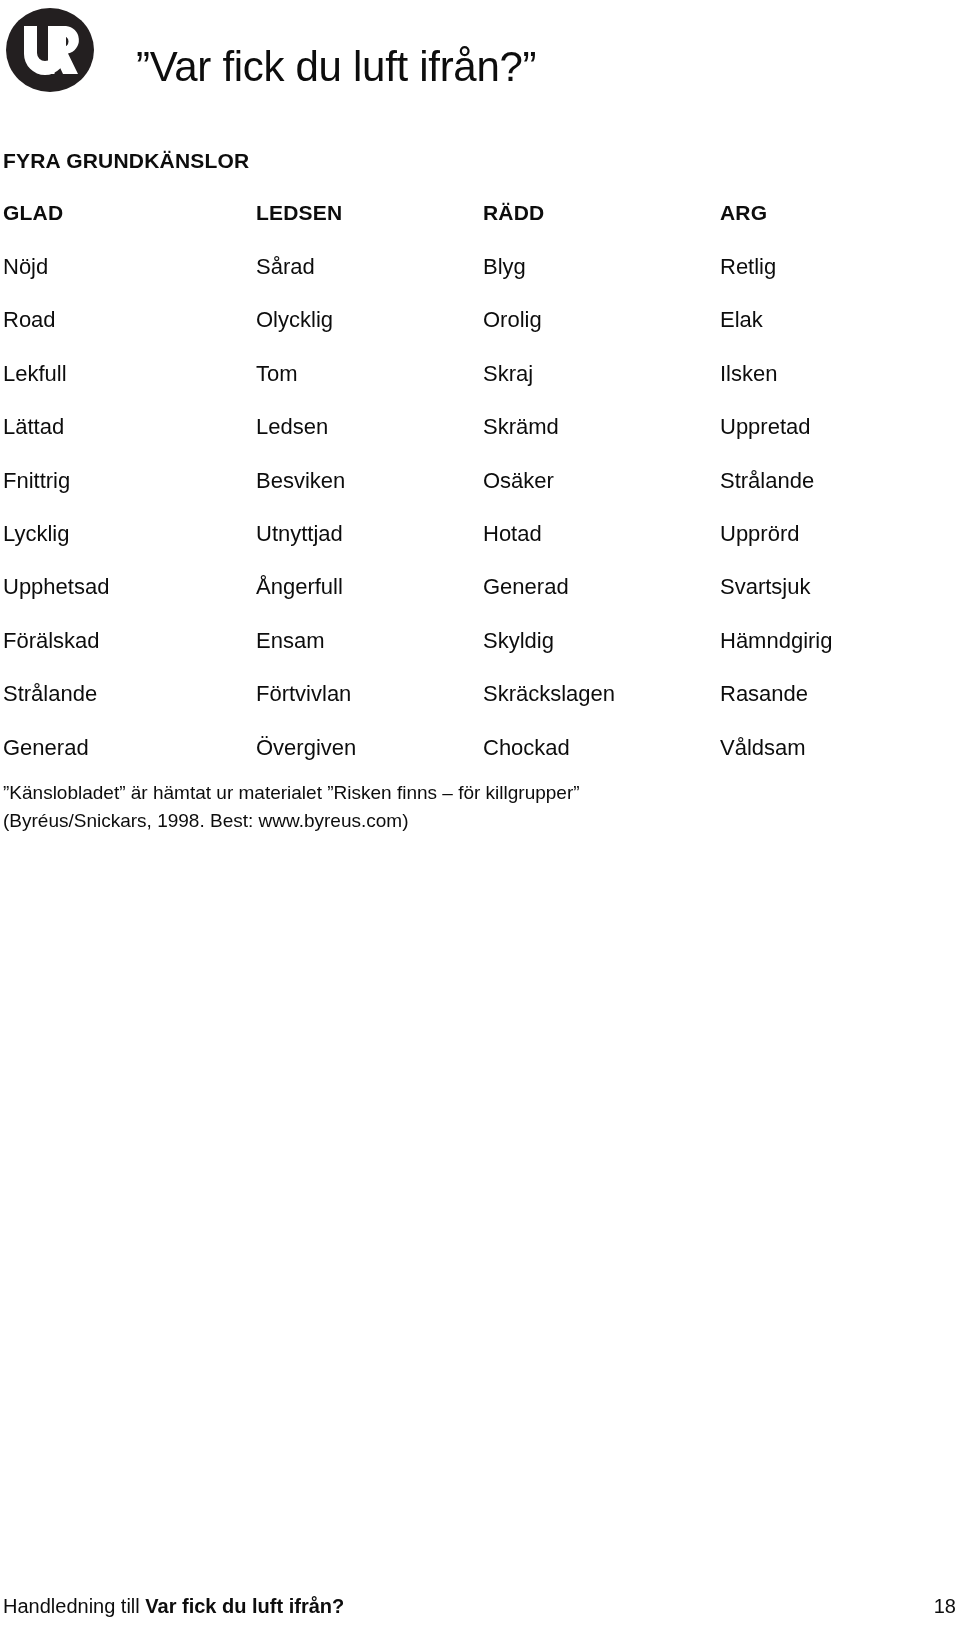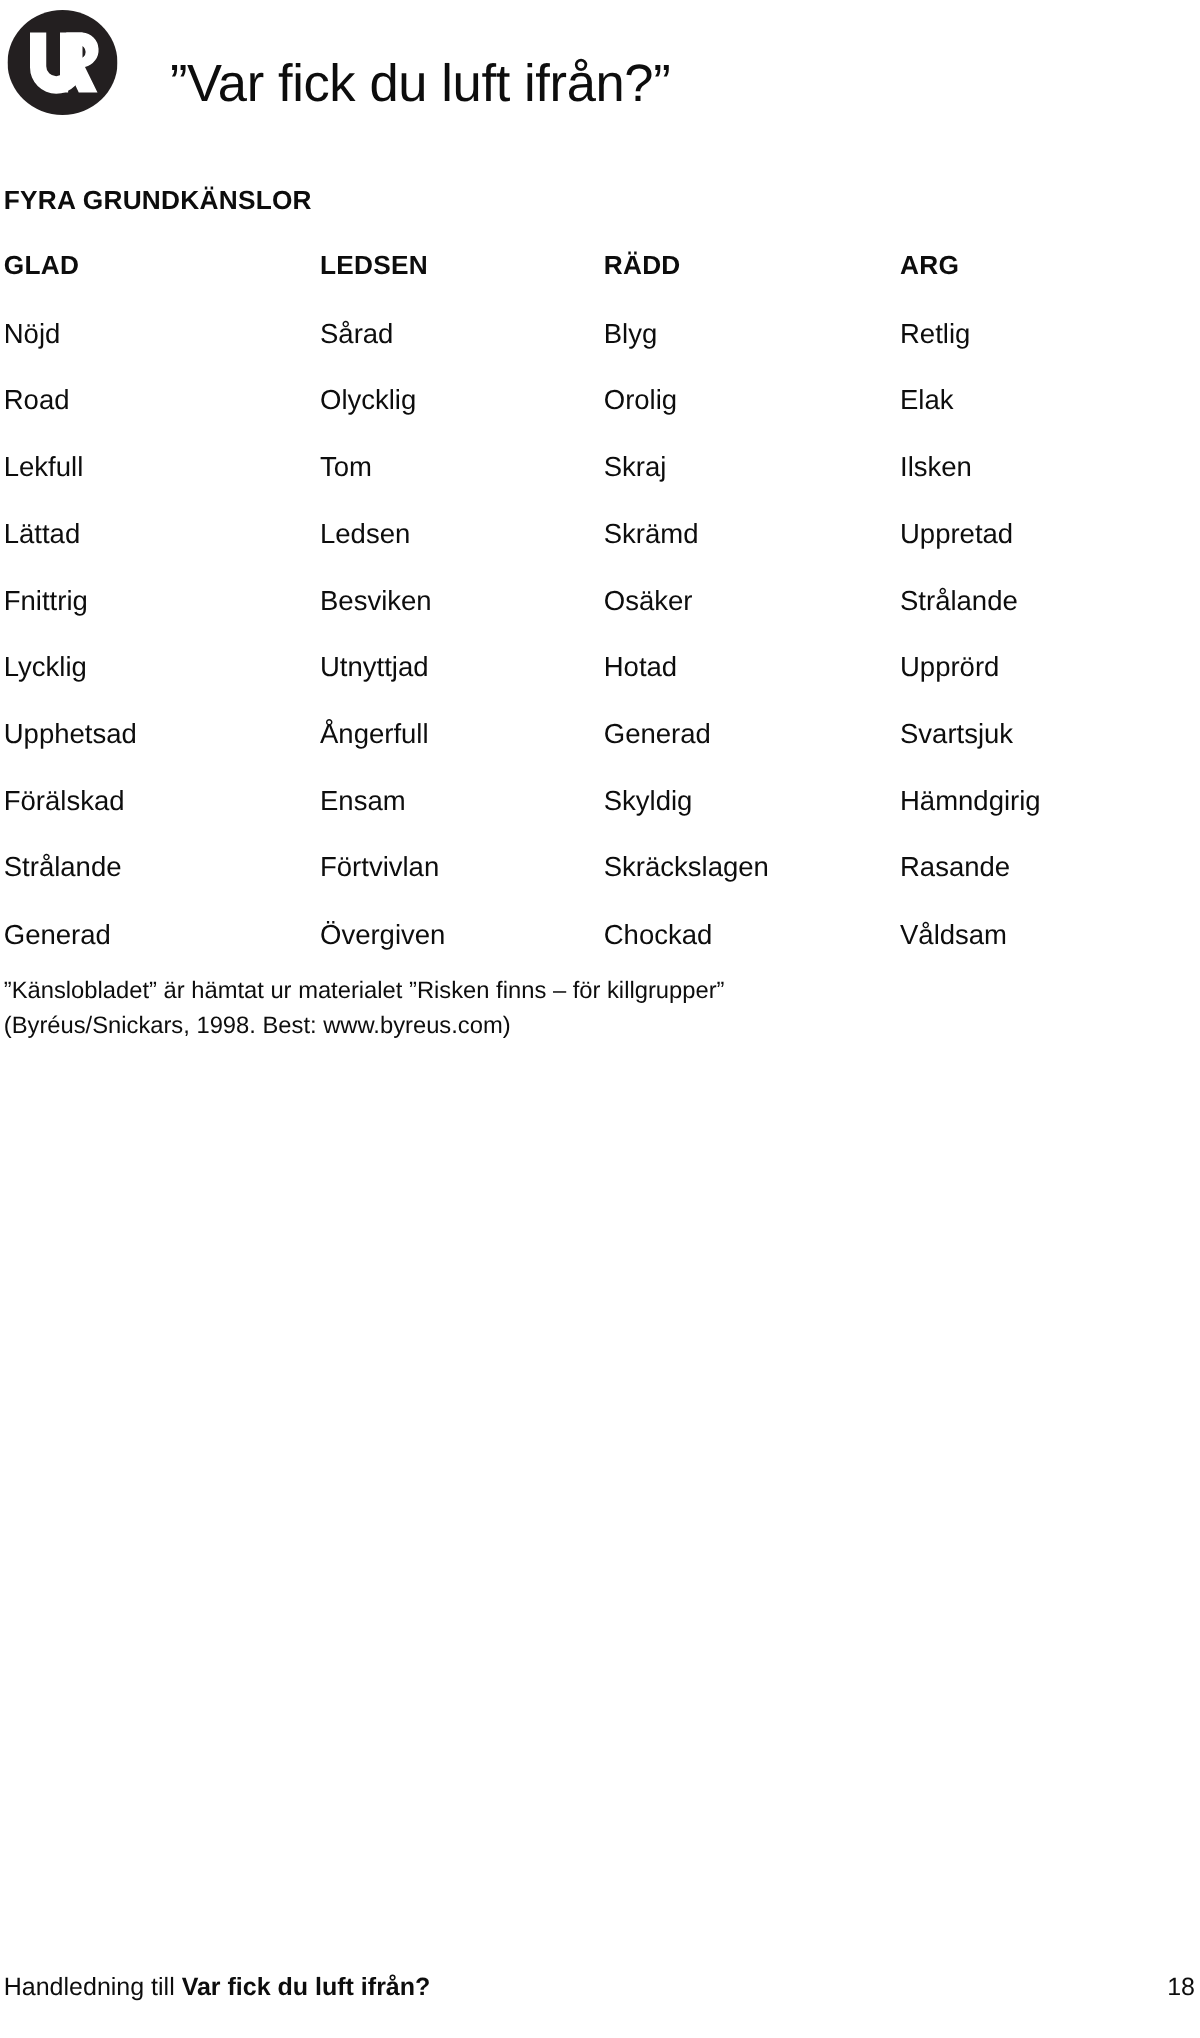--- a/index.html
+++ b/index.html
@@ -93,21 +93,21 @@
     font-size: 19px;
     line-height: 28px;
     width: 700px;
   }
   .source-note .note-line { display: block; white-space: nowrap; }
 
   
   .page-footer {
     position: absolute;
     left: 0;
-    bottom: 24px;
+    bottom: 8px;
     width: 960px;
     height: 30px;
   }
   .footer-text {
     position: absolute;
     left: 3px;
     top: 0;
     font-size: 20px;
     line-height: 28px;
     white-space: nowrap;

